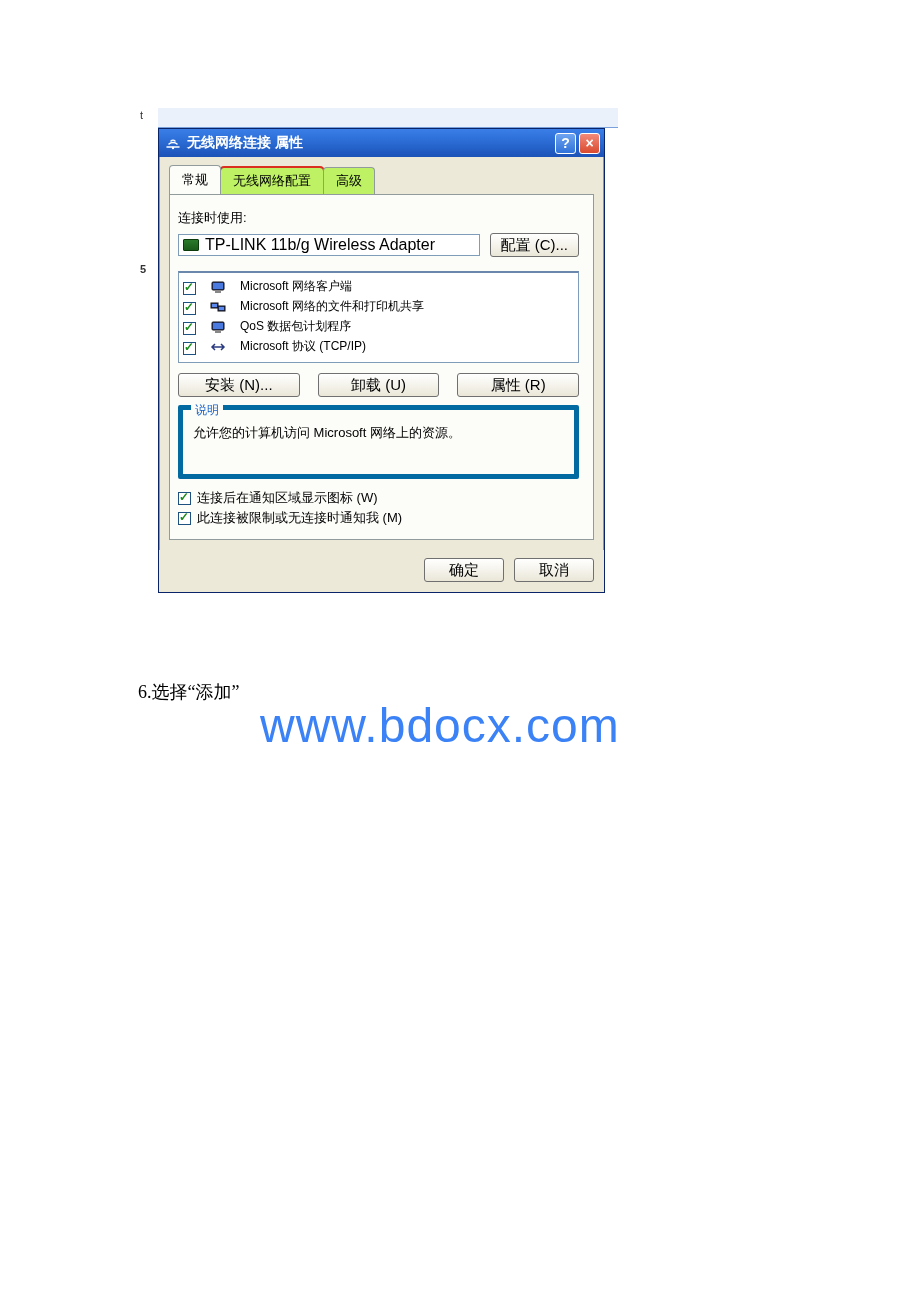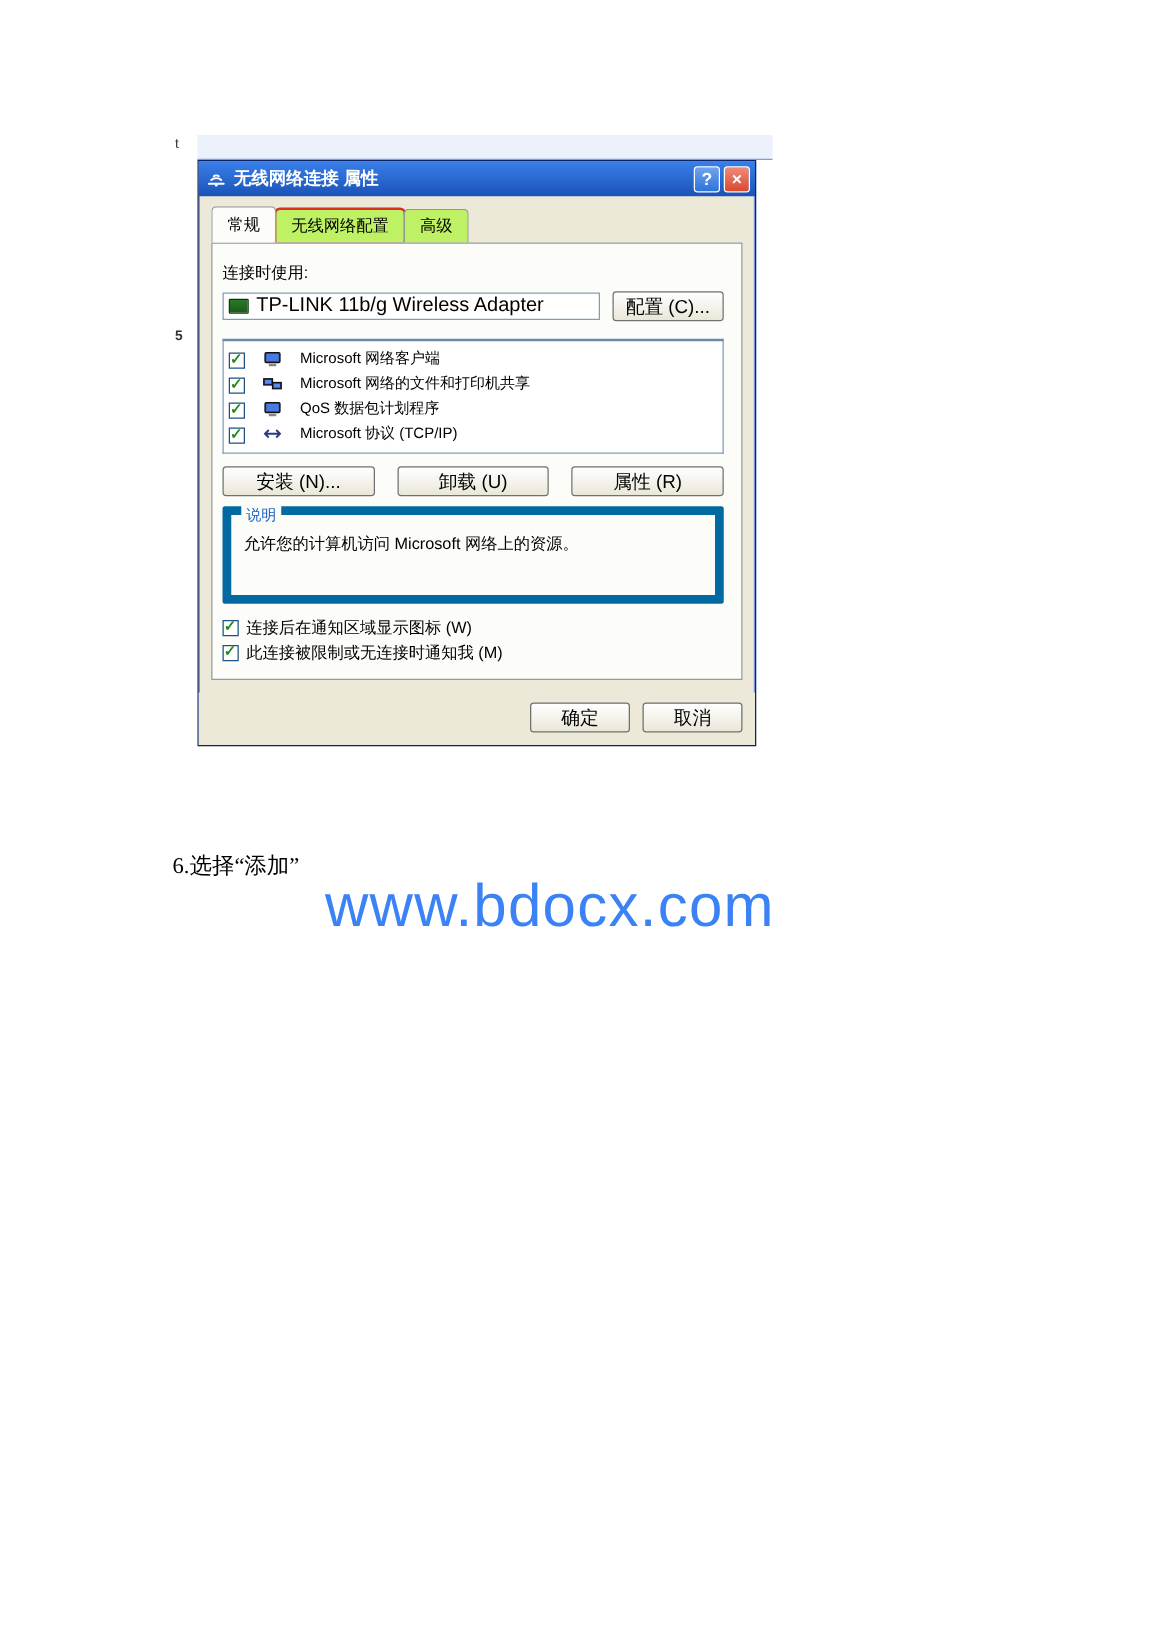--- a/index.html
+++ b/index.html
@@ -198,21 +198,21 @@
 
   .btn-row {
     display: flex;
     gap: 18px;
     justify-content: space-between;
     margin-bottom: 8px;
   }
   .btn-row .btn { flex: 1; min-width: 0; }
 
   .group {
-    border: 7px solid #0369a1;
+    border: 5px solid #0369a1;
     border-radius: 2px;
     margin-bottom: 10px;
     padding: 14px 10px 10px 10px;
     position: relative;
   }
   .group-title {
     position: absolute;
     top: -8px;
     left: 8px;
     background: #fcfcf9;

